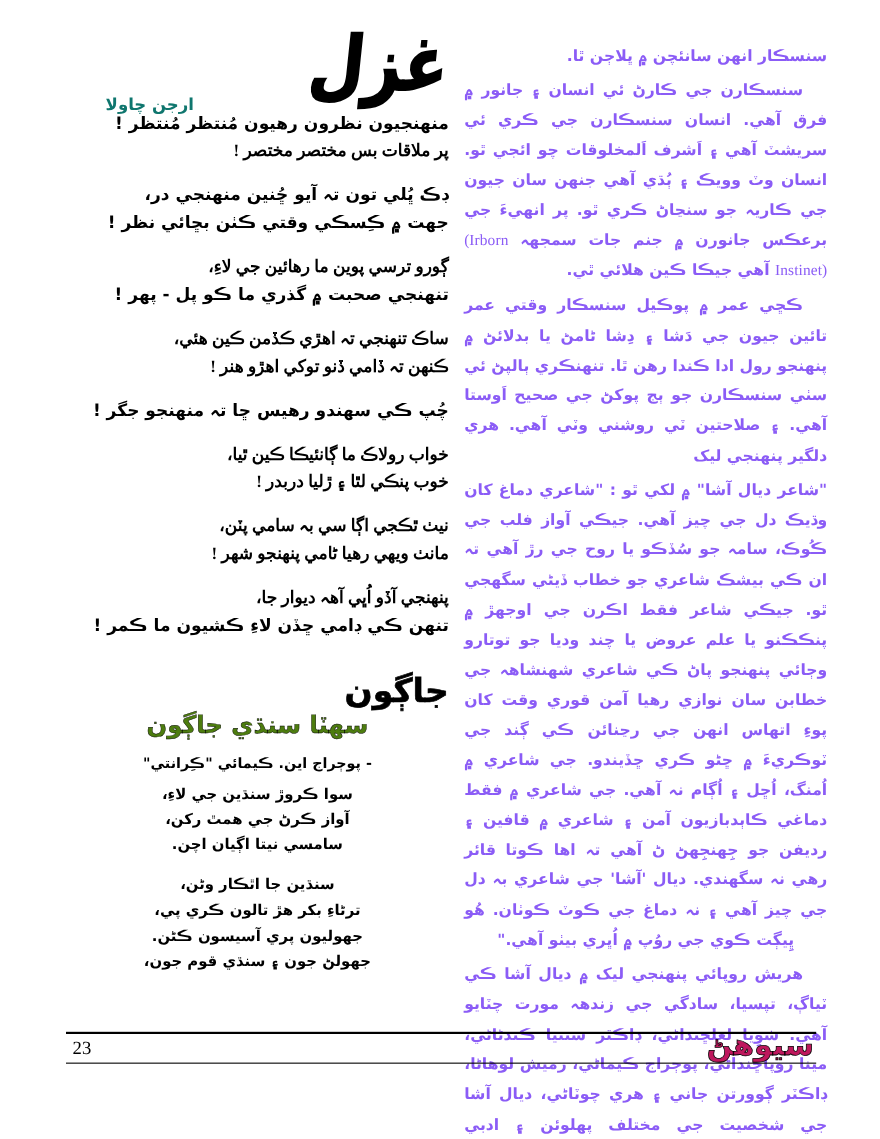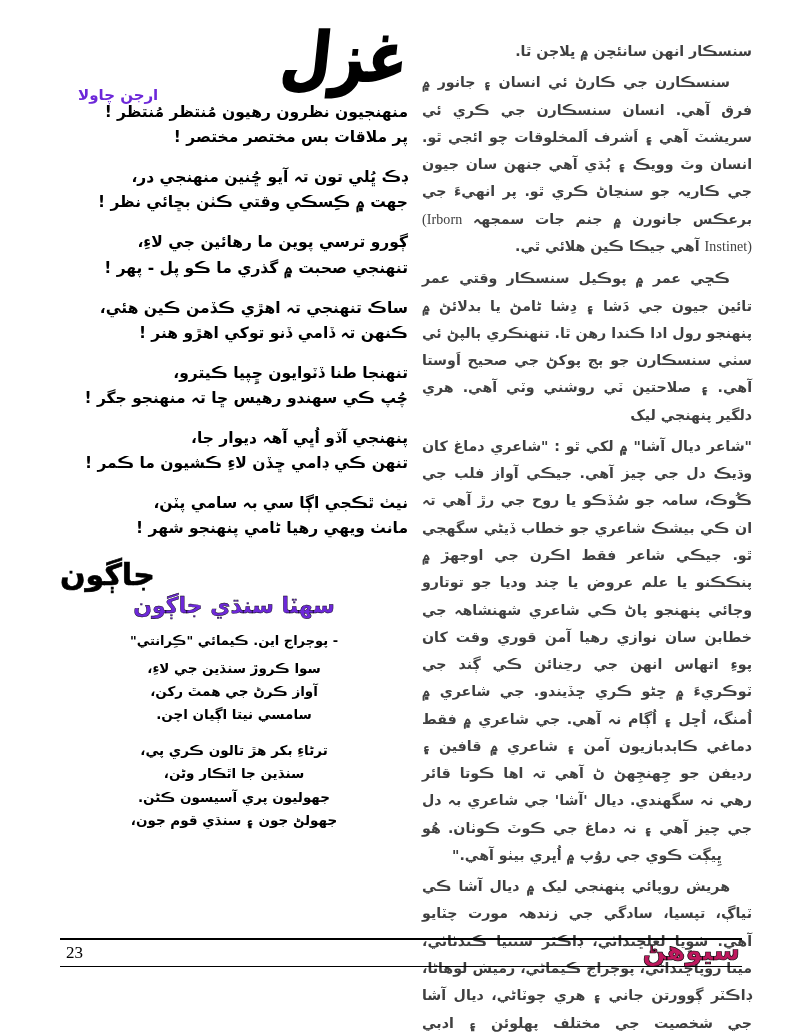--- a/index.html
+++ b/index.html
@@ -55,66 +55,67 @@
     color: #000;
     letter-spacing: -2px;
     transform: skewX(-6deg) scaleY(1.18);
     transform-origin: right bottom;
     direction: rtl;
     white-space: nowrap;
     -webkit-text-stroke: 1.5px #000;
   }
   .ghazal-byline {
     position: absolute;
-    left: 18px;
+    left: 36px;
     top: 48px;
     direction: rtl;
     font-size: 15px;
     font-weight: 700;
-    color: #6d28d9;
+    color: #0f766e;
     white-space: nowrap;
   }
 
   
   .verse-block {
     direction: rtl;
     text-align: right;
     margin-bottom: 15px;
   }
   .verse-line {
     font-size: 15.5px;
     font-weight: 700;
     line-height: 1.62;
     color: #000;
     white-space: nowrap;
     letter-spacing: 0.2px;
   }
   .verse-line.wide {
     letter-spacing: 1.1px;
+    font-family: Liberation Serif, serif;
   }
 
   
   .poem-title {
     direction: rtl;
-    text-align: left;
+    text-align: right;
     font-size: 30px;
     font-weight: 700;
     line-height: 1.12;
-    margin-top: 16px;
+    margin-top: 30px;
     color: #000;
     -webkit-text-stroke: 0.6px #000;
   }
   .poem-subtitle {
     direction: rtl;
     text-align: center;
     font-size: 22px;
     font-weight: 700;
     line-height: 1.2;
     margin-top: 2px;
-    color: #6d28d9;
+    color: #4d7c0f;
     -webkit-text-stroke: 0.4px #000;
   }
   .poem-credit {
     direction: rtl;
     text-align: center;
     font-size: 13px;
     font-weight: 700;
     margin-top: 13px;
     margin-bottom: 9px;
     color: #000;
@@ -131,21 +132,21 @@
   }
 
   
   .prose-p {
     direction: rtl;
     text-align: justify;
     text-align-last: right;
     font-size: 14.2px;
     font-weight: 700;
     line-height: 1.92;
-    color: #404040;
+    color: #8b5cf6;
     margin: 0 0 4px 0;
     letter-spacing: 0.1px;
   }
   .prose-p.indent {
     text-indent: 22px;
   }
   .prose-p.last-center {
     text-align-last: center;
   }
   .latin {
@@ -240,48 +241,51 @@
         <div class="verse-line wide">ڳورو ترسي پوين ما رهائين جي لاءِ،</div>
         <div class="verse-line">تنهنجي صحبت ۾ گذري ما ڪو پل - پهر !</div>
       </div>
 
       <div class="verse-block">
         <div class="verse-line wide">ساڪ تنهنجي تہ اهڙي ڪڏمن ڪين هئي،</div>
         <div class="verse-line wide">ڪنهن تہ ڏامي ڏنو توکي اهڙو هنر !</div>
       </div>
 
       <div class="verse-block">
-        <div class="verse-line wide">تنهنجا طنا ڏٽوايون ڇِپيا ڪيترو،</div>
         <div class="verse-line">چُپ ڪي سهندو رهيس ڇا تہ منهنجو جگر !</div>
       </div>
 
+      <div class="verse-block">
+        <div class="verse-line wide">خواب رولاڪ ما ڳانئيڪا ڪين ٿيا،</div>
+        <div class="verse-line wide">خوب    پنڪي    لٿا   ۽   ڙليا   دربدر !</div>
+      </div>
+
+      <div class="verse-block">
+        <div class="verse-line wide">نيٺ ٿڪجي اڳا سي بہ سامي پٽن،</div>
+        <div class="verse-line wide">مانٺ ويهي رهيا ڻامي پنهنجو شهر !</div>
+      </div>
 
       <div class="verse-block">
         <div class="verse-line wide">پنهنجي   آڏو   اُڀي   آهہ   ديوار   جا،</div>
         <div class="verse-line">تنهن ڪي ڊامي ڇڏن لاءِ ڪشيون ما ڪمر !</div>
-      </div>
-
-      <div class="verse-block">
-        <div class="verse-line wide">نيٺ ٿڪجي اڳا سي بہ سامي پٽن،</div>
-        <div class="verse-line wide">مانٺ ويهي رهيا ڻامي پنهنجو شهر !</div>
       </div>
 
       <div class="poem-title">جاڳون</div>
       <div class="poem-subtitle">سهٽا سنڌي جاڳون</div>
       <div class="poem-credit">- پوڄراج اين. ڪيمائي "ڪِرانتي"</div>
 
       <div class="stanza">
         <div class="verse-line">سوا ڪروڙ سنڌين جي لاءِ،</div>
         <div class="verse-line">آواز ڪرڻ جي همٿ رکن،</div>
         <div class="verse-line">سامسي نيتا اڳيان اچن.</div>
       </div>
 
       <div class="stanza">
+        <div class="verse-line">سنڌين جا اٿڪار وڻن،</div>
         <div class="verse-line">ترڻاءِ بکر هڙ تالون ڪري پي،</div>
-        <div class="verse-line">سنڌين جا اٿڪار وڻن،</div>
         <div class="verse-line">جهوليون پري آسيسون ڪڻن.</div>
         <div class="verse-line">جهولڻ جون ۽ سنڌي قوم جون،</div>
       </div>
 
     </div>
 
   </div>
 
   <div class="footer">
     <div class="rule-top"></div>

